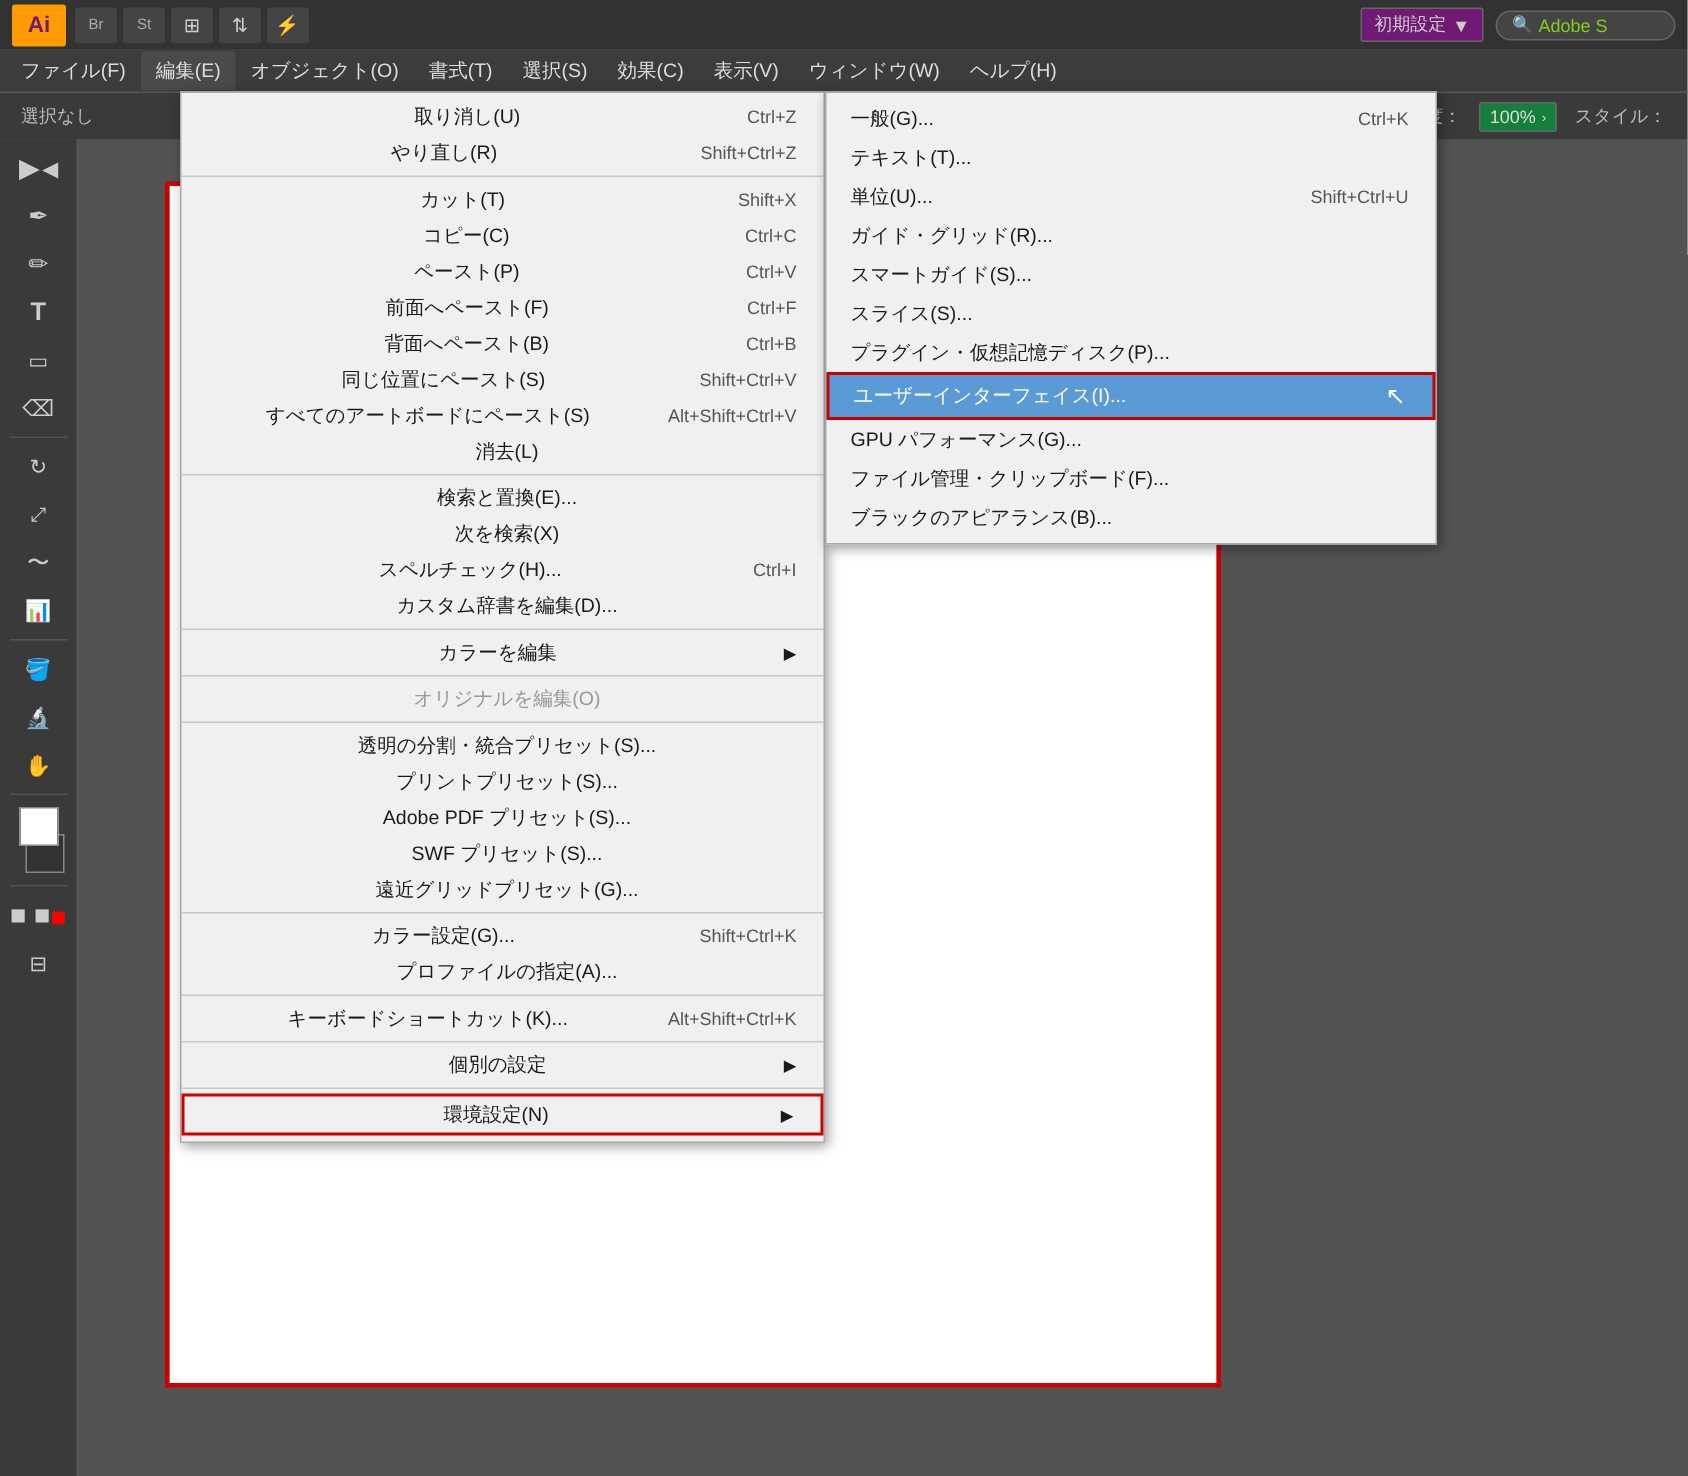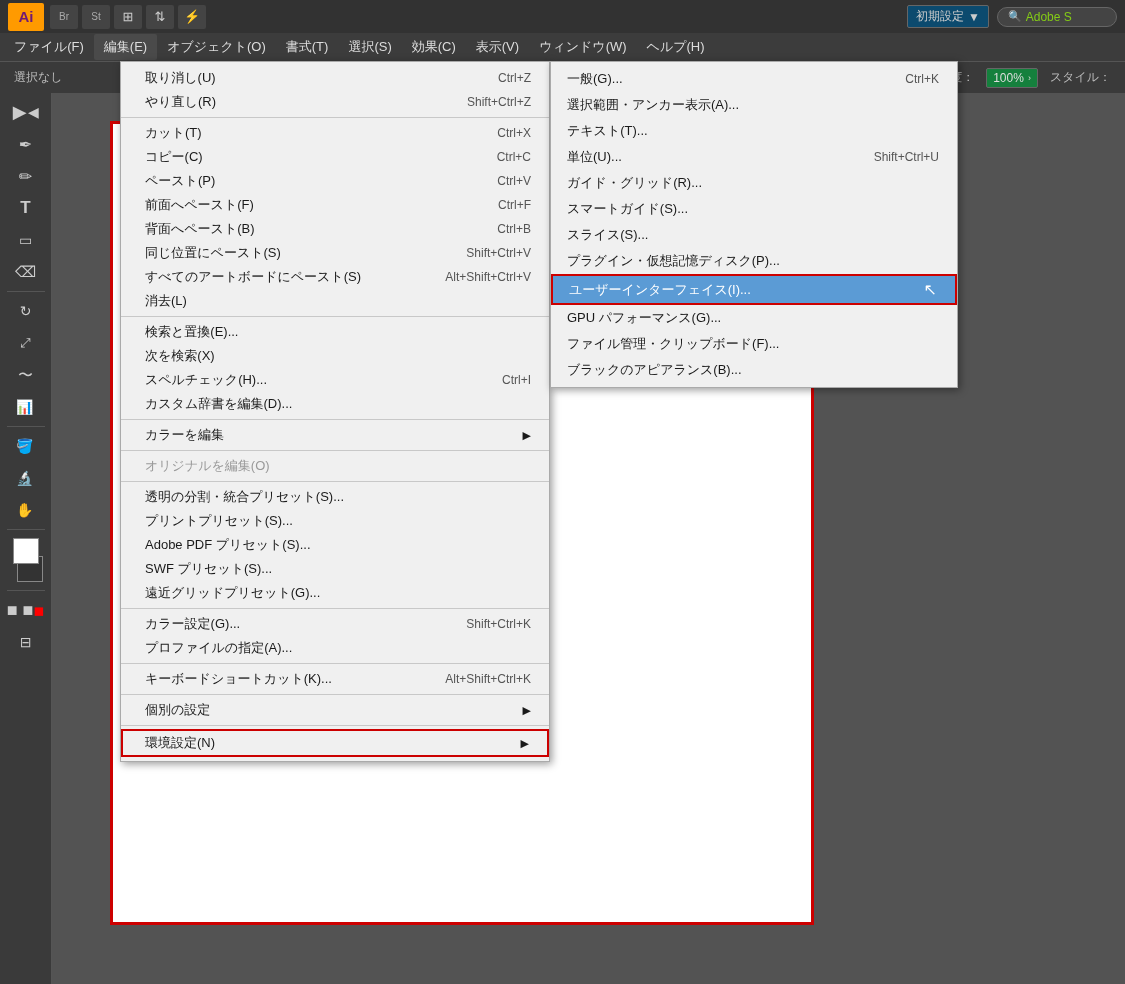--- a/index.html
+++ b/index.html
@@ -55,21 +55,21 @@
     .title-icon-box.st { background: #444; color: #aaa; }
     .title-right {
       margin-left: auto;
       display: flex;
       align-items: center;
       gap: 8px;
       color: #ccc;
       font-size: 12px;
     }
     .preset-btn {
-      background: #0c4a6e;
+      background: #701a75;
       border: 1px solid #666;
       color: #ccc;
       padding: 2px 8px;
       border-radius: 2px;
       font-size: 12px;
       display: flex;
       align-items: center;
       gap: 4px;
     }
     .search-box {
@@ -254,20 +254,21 @@
       color: #1a1a1a;
       font-size: 13px;
       position: relative;
     }
     .menu-row.disabled {
       color: #999;
       cursor: default;
     }
     .menu-row-label {
       flex: 1;
+      text-align: center;
     }
     .menu-row-shortcut {
       color: #555;
       font-size: 12px;
       margin-left: 20px;
     }
     .menu-arrow {
       margin-left: 4px;
       font-size: 11px;
     }
@@ -400,21 +401,21 @@
     <span class="menu-row-label">取り消し(U)</span>
     <span class="menu-row-shortcut">Ctrl+Z</span>
   </div>
   <div class="menu-row">
     <span class="menu-row-label">やり直し(R)</span>
     <span class="menu-row-shortcut">Shift+Ctrl+Z</span>
   </div>
   <div class="menu-sep"></div>
   <div class="menu-row">
     <span class="menu-row-label">カット(T)</span>
-    <span class="menu-row-shortcut">Ctrl+X</span>
+    <span class="menu-row-shortcut">Shift+X</span>
   </div>
   <div class="menu-row">
     <span class="menu-row-label">コピー(C)</span>
     <span class="menu-row-shortcut">Ctrl+C</span>
   </div>
   <div class="menu-row">
     <span class="menu-row-label">ペースト(P)</span>
     <span class="menu-row-shortcut">Ctrl+V</span>
   </div>
   <div class="menu-row">
@@ -499,23 +500,20 @@
     <span class="menu-arrow">▶</span>
   </div>
 </div>
 
 <div id="preferences-submenu">
   <div class="pref-row">
     <span class="pref-row-label">一般(G)...</span>
     <span class="pref-row-shortcut">Ctrl+K</span>
   </div>
   <div class="pref-row">
-    <span class="pref-row-label">選択範囲・アンカー表示(A)...</span>
-  </div>
-  <div class="pref-row">
     <span class="pref-row-label">テキスト(T)...</span>
   </div>
   <div class="pref-row">
     <span class="pref-row-label">単位(U)...</span>
     <span class="pref-row-shortcut">Shift+Ctrl+U</span>
   </div>
   <div class="pref-row">
     <span class="pref-row-label">ガイド・グリッド(R)...</span>
   </div>
   <div class="pref-row">

